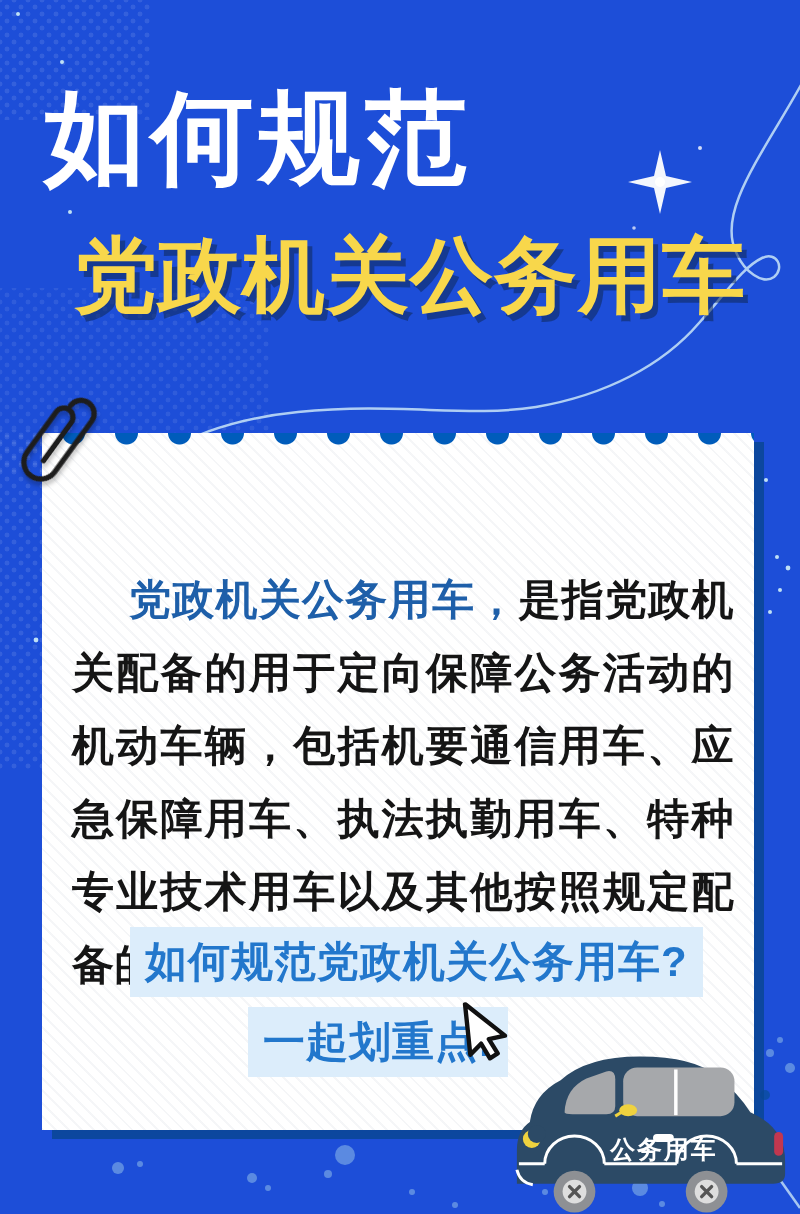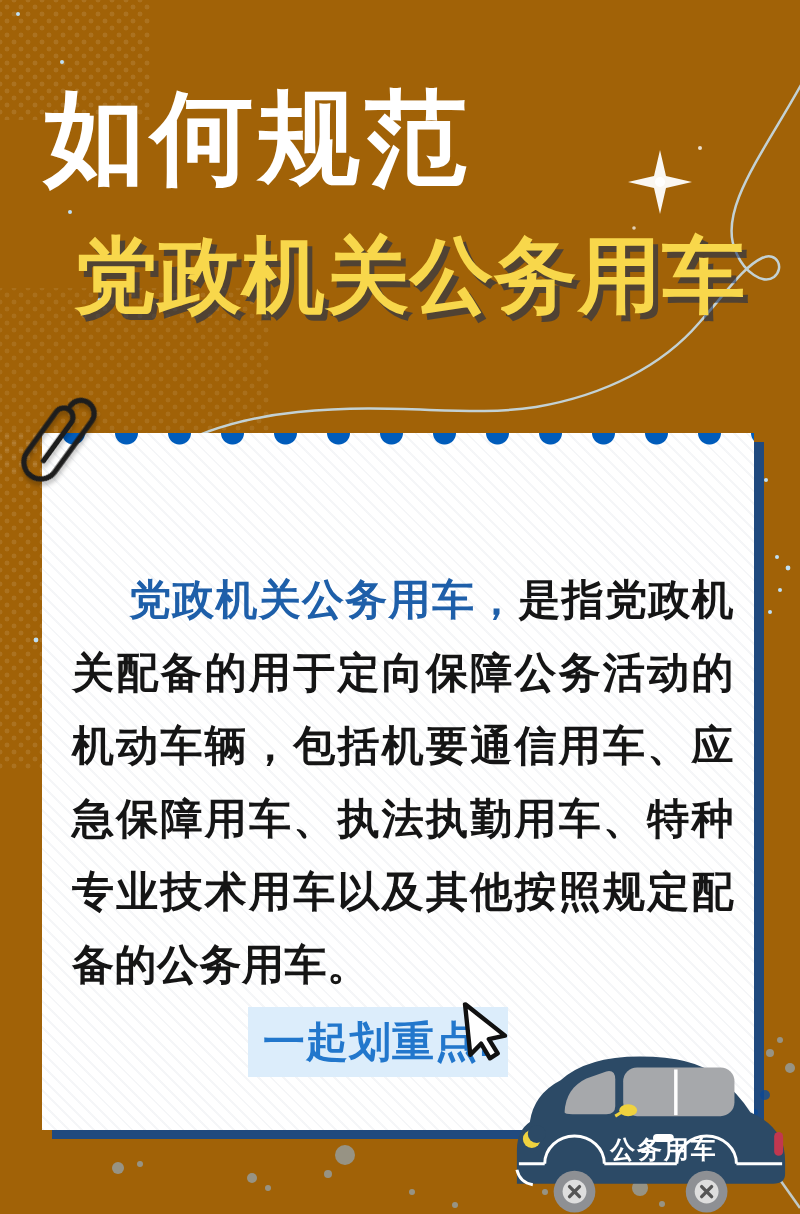--- a/index.html
+++ b/index.html
@@ -1,18 +1,18 @@
 <!DOCTYPE html>
 <html><head>
 <meta charset="utf-8">
 <style>
   html,body{margin:0;padding:0;background:#06356e;}
   .page{
     position:relative;width:800px;height:1214px;margin:0 auto;
-    background:#a16207;overflow:hidden;
+    background:#1d4ed8;overflow:hidden;
     font-family:"Liberation Sans","DejaVu Sans",sans-serif;
   }
   
   .halftone{
     position:absolute;pointer-events:none;
     background-image:
       radial-gradient(circle, rgba(255,255,255,.10) 2.2px, transparent 2.7px),
       radial-gradient(circle, rgba(255,255,255,.10) 2.2px, transparent 2.7px);
     background-size:14px 14px;background-position:0 0,7px 7px;
   }
@@ -127,20 +127,21 @@
         <circle cx="755" cy="1112" r="3"></circle>
     </g>
   </svg>
 
   <div class="title1">如何规范</div>
   <div class="title2">党政机关公务用车</div>
 
   <div class="card">
     <p class="paragraph"><span class="term">党政机关公务用车</span><span class="term">，</span><span>是指党政机关配备的用于定向保障公务活动的机动车辆，包括机要通信用车、应急保障用车、执法执勤用车、特种专业技术用车以及其他按照规定配备的公务用车。</span></p>
 
+    <div class="callout callout-1">如何规范党政机关公务用车?</div>
     <div class="callout callout-2">一起划重点!</div>
   </div>
 
   <svg class="paperclip" width="58" height="110" viewBox="0 0 44 84">
     <path d="M12,16 a10,10 0 0 1 20,0 l0,48 a13,13 0 0 1 -26,0 l0,-38 a7,7 0 0 1 14,0 l0,36" fill="none" stroke="#1d1d1d" stroke-width="4" stroke-linecap="round"></path>
   </svg>
 
   <svg class="cursor" width="52" height="62" viewBox="0 0 28 34">
     <path d="M3,1 L3,29 L9.5,23.5 L13.5,32 L18,29.8 L14,21.5 L23,20.5 Z" fill="#FFFFFF" stroke="#111111" stroke-width="2.4" stroke-linejoin="round"></path>
   </svg>

